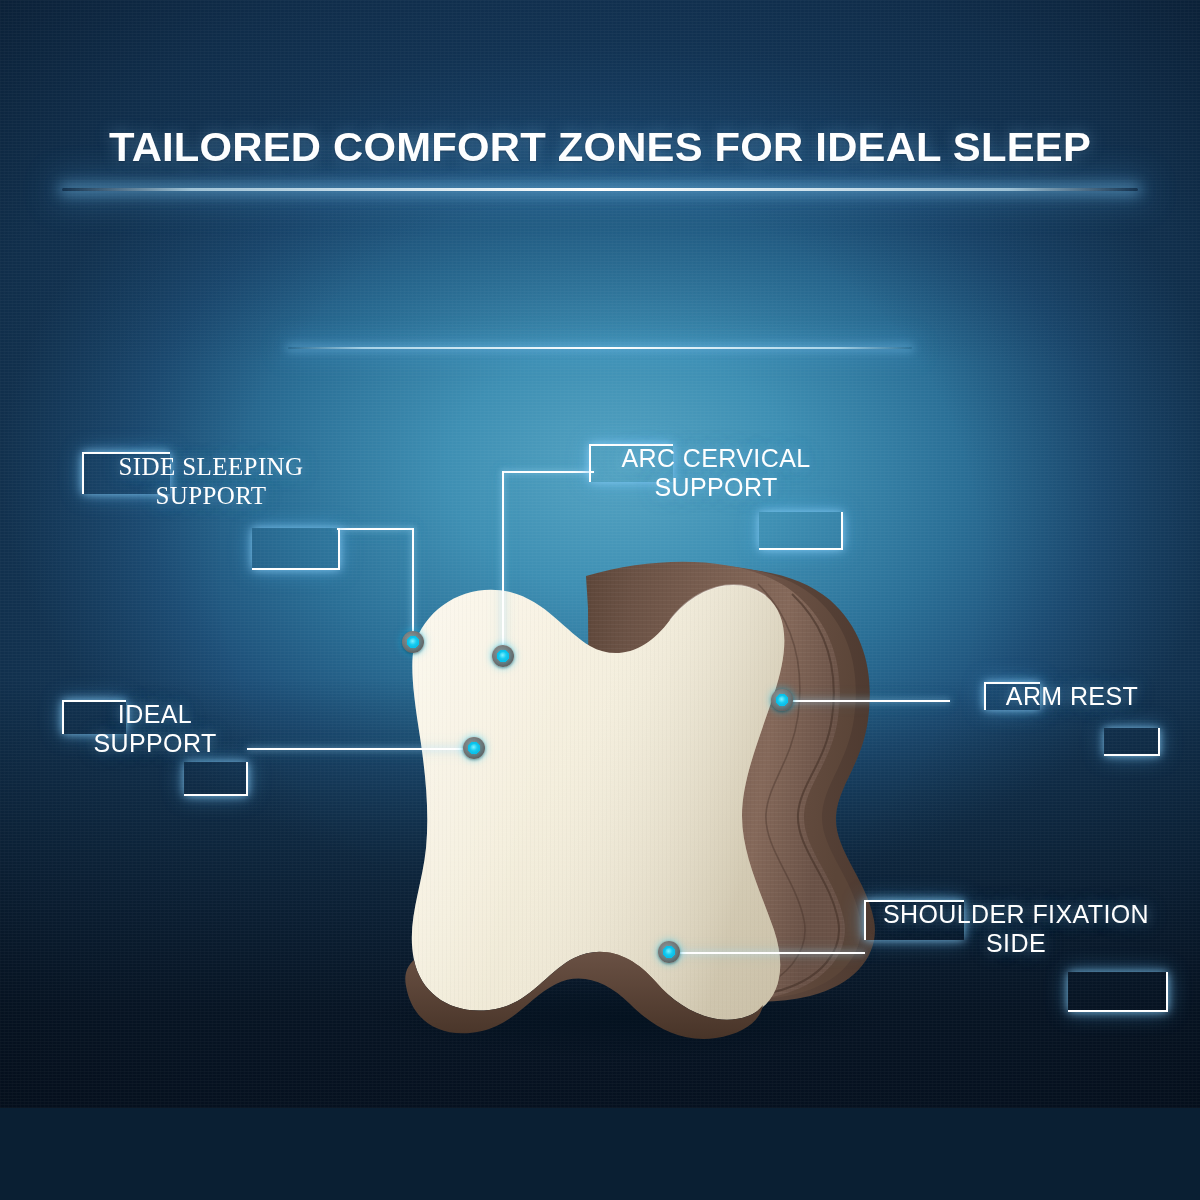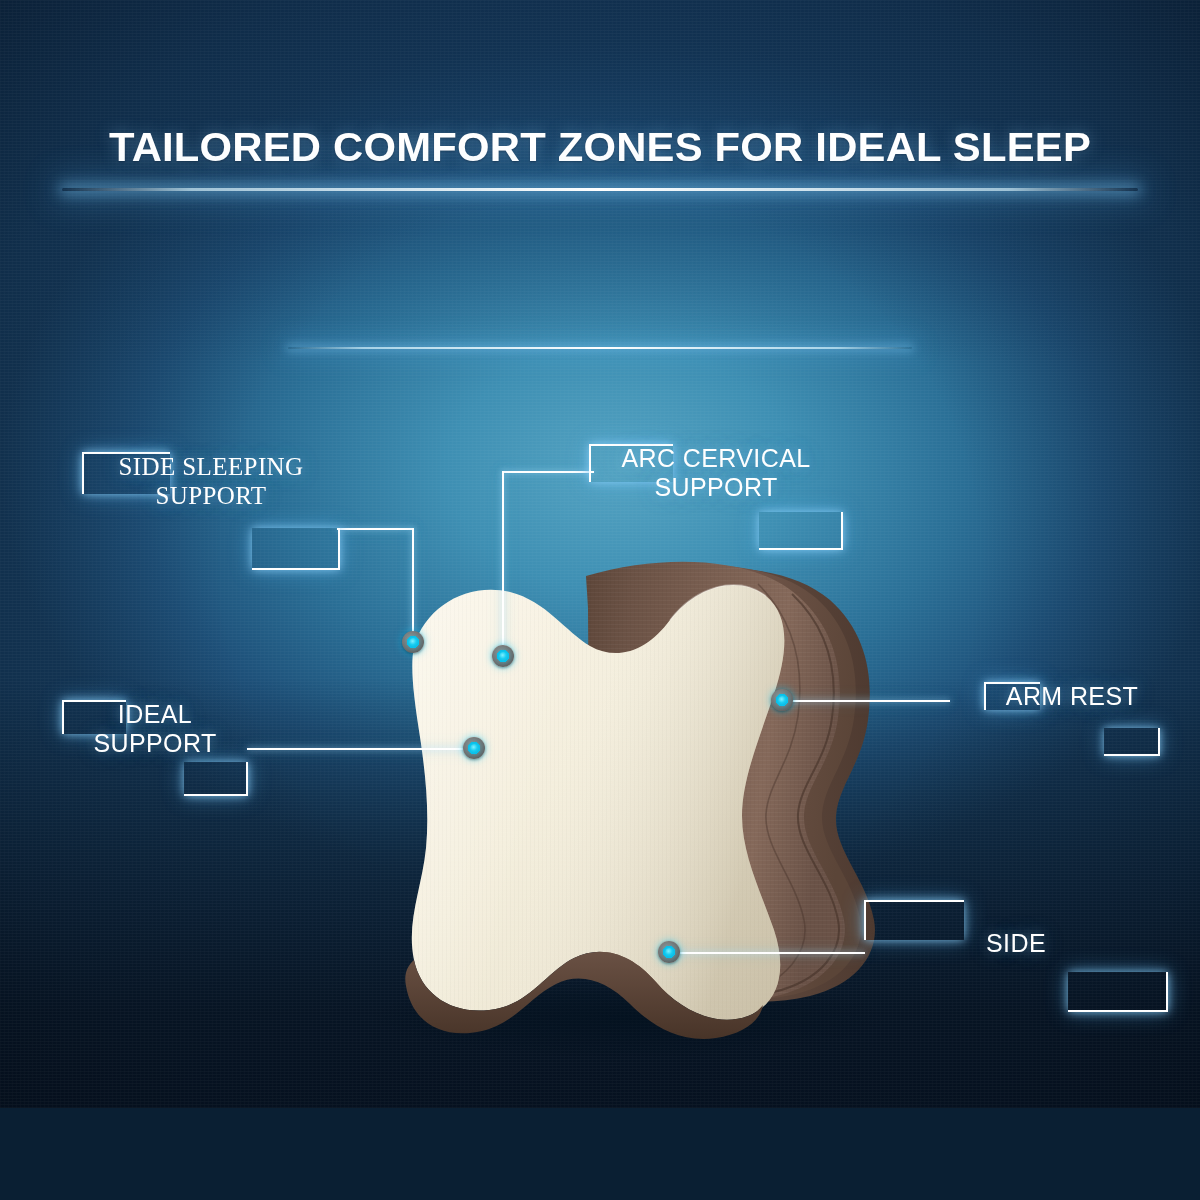--- a/index.html
+++ b/index.html
@@ -304,19 +304,19 @@
     <div class="brk brk-tl brk-glow" style="left:0;top:0;width:54px;height:26px;"></div>
     <div class="brk brk-br brk-glow" style="right:0;bottom:0;width:54px;height:26px;"></div>
     <div class="ctext">ARM REST</div>
   </div>
 
   <div class="callout" style="left:864px;top:900px;width:304px;height:112px;">
     <div class="brk brk-tl brk-glow" style="left:0;top:0;width:98px;height:38px;"></div>
     <div class="brk brk-br brk-glow" style="right:0;bottom:0;width:98px;height:38px;"></div>
     <div class="ctext">
       <span>
-        <br>
+        <span>SHOULDER FIXATION</span><br>
         <span>SIDE</span>
       </span>
     </div>
   </div>
 
 </div>
 
 </body></html>

